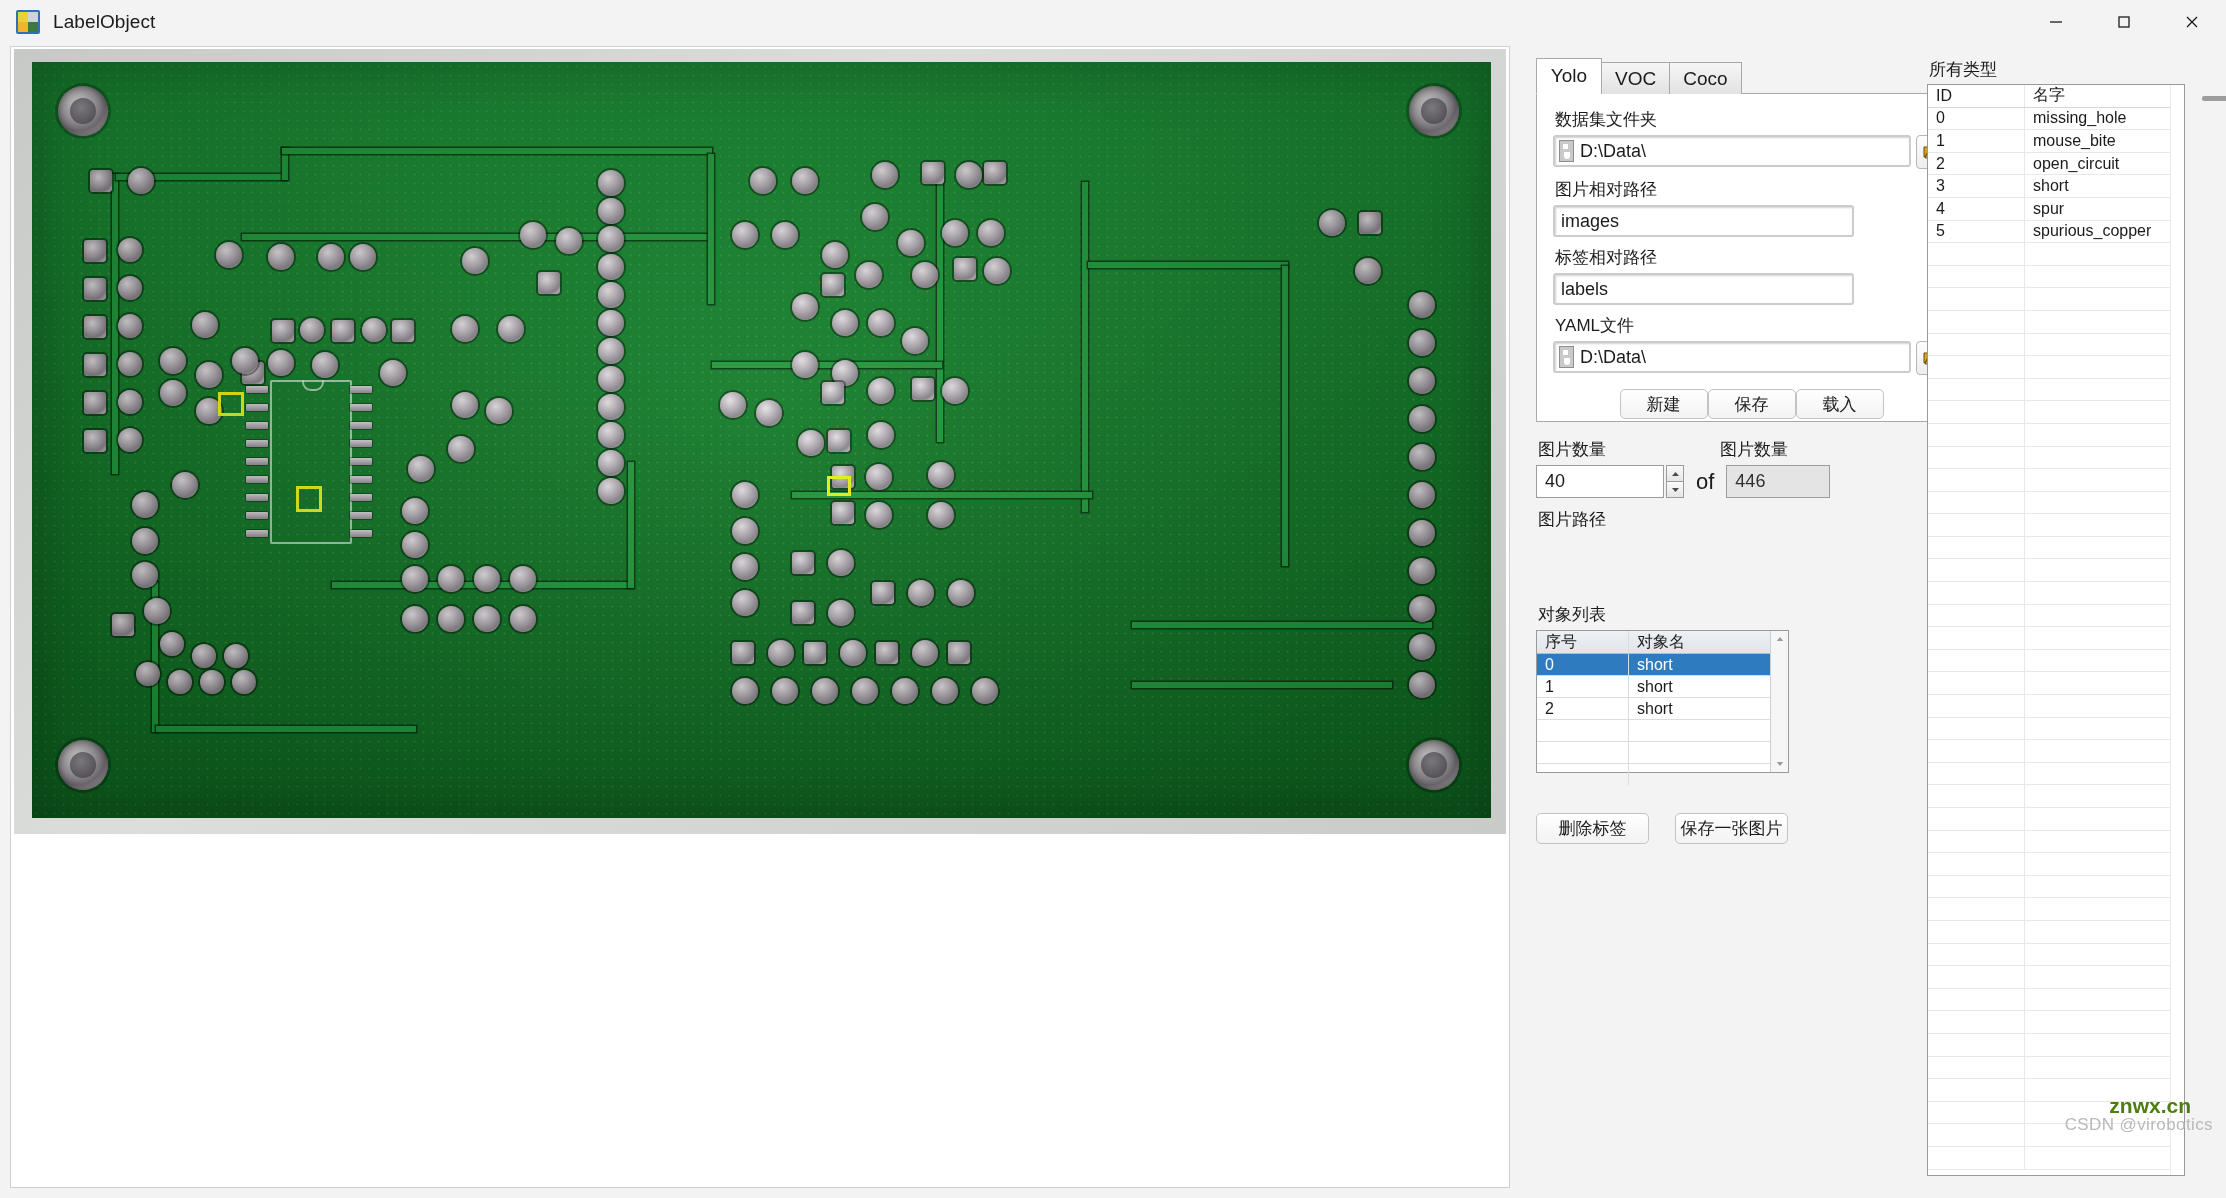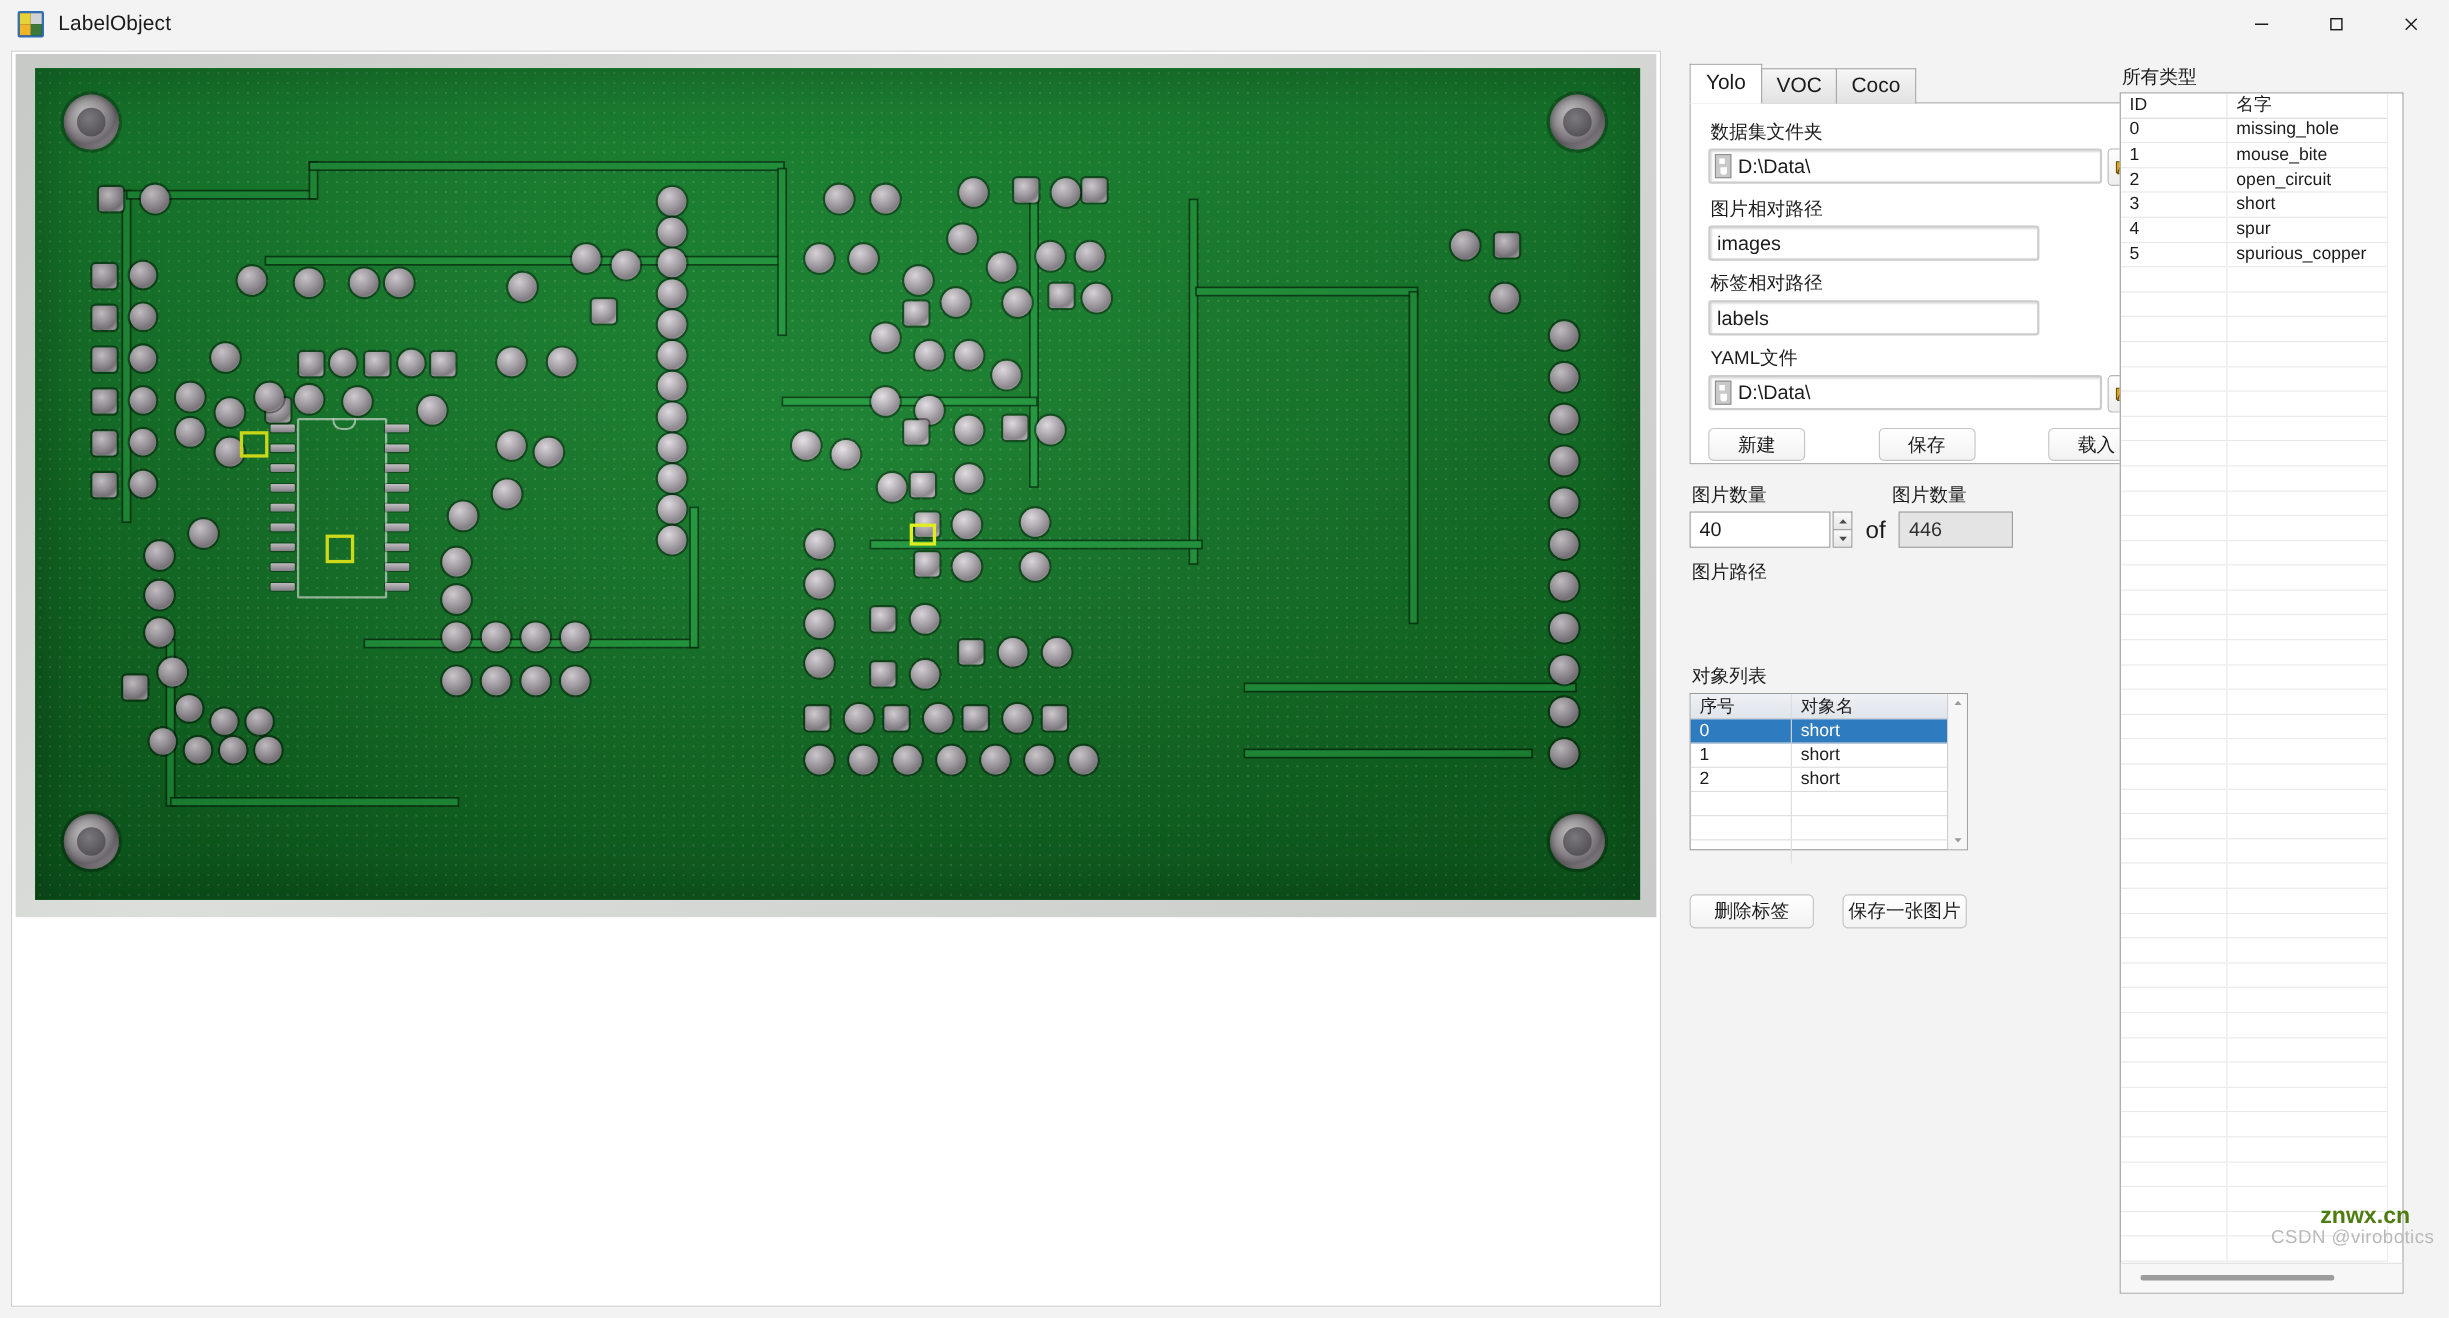--- a/index.html
+++ b/index.html
@@ -79,21 +79,21 @@
     border:2px solid #cccccc;border-radius:3px;box-sizing:border-box;
     box-shadow:inset 1px 1px 2px rgba(0,0,0,.18);}
   .pathicon{width:15px;height:22px;margin-left:4px;flex:none;position:relative;
     background:#c9c9c9;border:1px solid #8e8e8e;box-sizing:border-box;}
   .pathicon::before{content:"";position:absolute;left:3px;top:3px;width:5px;height:5px;background:#fff;}
   .pathicon::after{content:"";position:absolute;left:4px;top:11px;width:6px;height:7px;
     background:#fff;border-radius:0 0 3px 3px;}
   .txtval{font-size:18px;color:#1b1b1b;padding-left:6px;white-space:nowrap;overflow:hidden;}
   .browse{width:32px;height:32px;margin-left:5px;flex:none;border:1px solid #b5b5b5;border-radius:4px;
     background:linear-gradient(180deg,#fdfdfd,#eeeeee);display:flex;align-items:center;justify-content:center;}
-  .btnrow{display:flex;justify-content:space-between;}
+  .btnrow{display:flex;justify-content:center;}
   .btn{height:30px;display:flex;align-items:center;justify-content:center;
     font-size:17px;color:#1b1b1b;border:1px solid #c3c3c3;border-radius:5px;
     background:linear-gradient(180deg,#ffffff,#f2f2f2);box-sizing:border-box;}
 
   .sec2{position:absolute;left:0;top:380px;width:383px;}
   .idxbox{width:128px;height:33px;border:1px solid #9d9d9d;background:#fff;
     display:flex;align-items:center;padding-left:8px;font-size:18px;color:#1b1b1b;box-sizing:border-box;}
   .spin{width:18px;height:33px;display:flex;flex-direction:column;margin-left:2px;}
   .spin div{flex:1;border:1px solid #9d9d9d;background:linear-gradient(180deg,#fafafa,#e6e6e6);
     display:flex;align-items:center;justify-content:center;box-sizing:border-box;}
@@ -120,21 +120,21 @@
   .vsb{width:17px;background:#f6f6f6;border-left:1px solid #cfcfcf;position:relative;flex:none;}
   .vsb .ar{position:absolute;left:0;width:17px;height:16px;display:flex;align-items:center;justify-content:center;}
   .vsb .ar.up{top:0;} .vsb .ar.dn{bottom:0;}
 
   .sec4{position:absolute;left:0;top:755px;width:383px;display:flex;}
 
   
   .right{position:absolute;left:1927px;top:58px;width:290px;height:1080px;}
   .rlabel{font-size:17px;color:#1b1b1b;margin:0 0 5px 2px;}
   .rgrid{position:absolute;left:0;top:26px;width:258px;height:1092px;
-    border:1px solid #9a9a9a;background:#fff;box-sizing:border-box;display:flex;flex-direction:column;}
+    border:1px solid #9a9a9a;background:#fff;box-sizing:border-box;display:flex;flex-direction:row;}
   .rbody{flex:1;display:flex;overflow:hidden;}
   .rcols{flex:1;}
   .rrow{display:flex;height:21.6px;border-bottom:1px solid #e8e8e8;}
   .rrow.head{background:#fff;border-bottom:1px solid #d7d7d7;}
   .rcell{font-size:16px;color:#1b1b1b;display:flex;align-items:center;padding-left:8px;
     border-right:1px solid #e8e8e8;box-sizing:border-box;white-space:nowrap;overflow:hidden;}
   .rvsb{width:13px;background:#ffffff;flex:none;border-left:1px solid #ececec;}
   .rhsb{height:26px;background:#f7f7f7;border-top:1px solid #e0e0e0;position:relative;flex:none;}
   .rhsb i{position:absolute;left:18px;top:10px;height:5px;width:176px;background:#9c9c9c;border-radius:2px;}
   .wm{position:absolute;right:4px;bottom:3px;font-size:17px;color:#b9b9b9;letter-spacing:.4px;}

